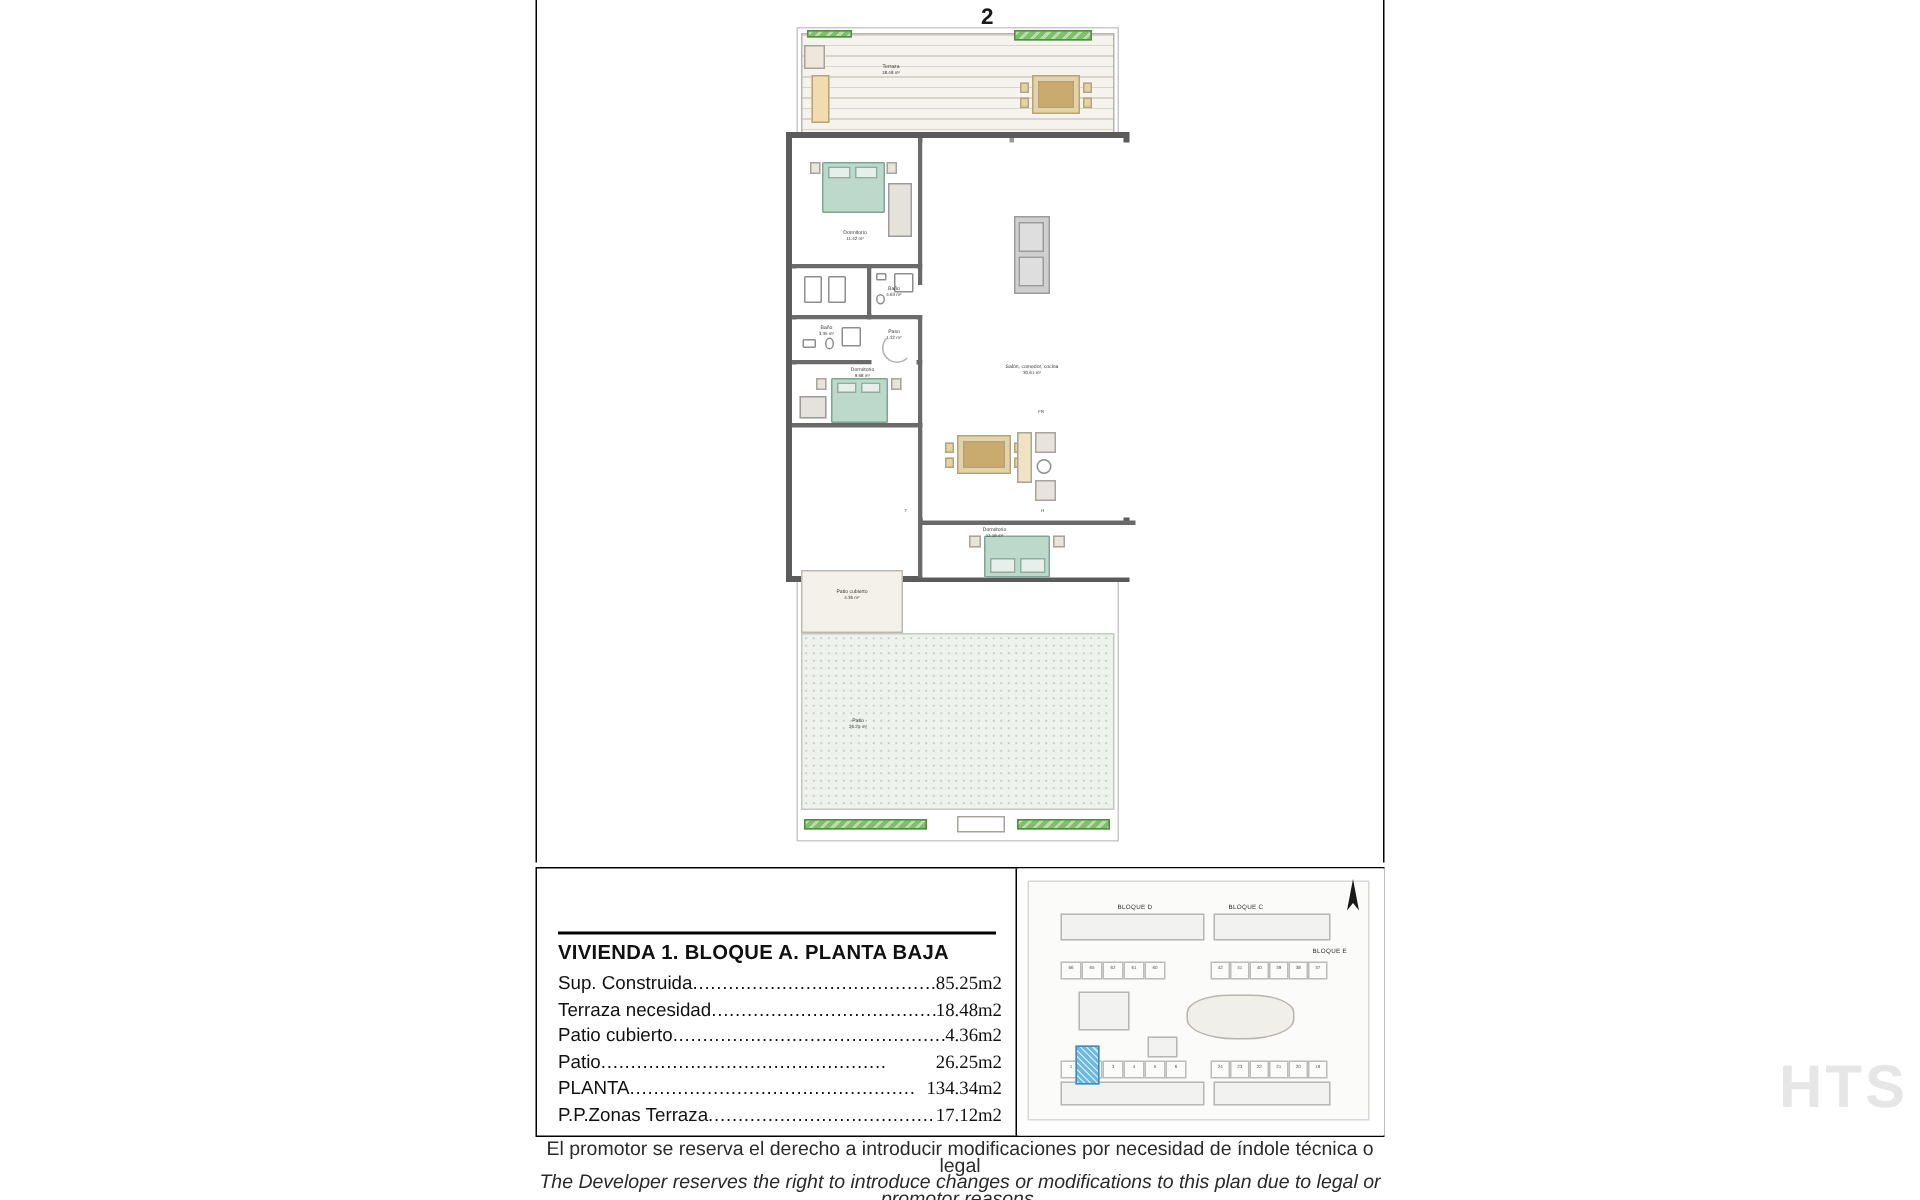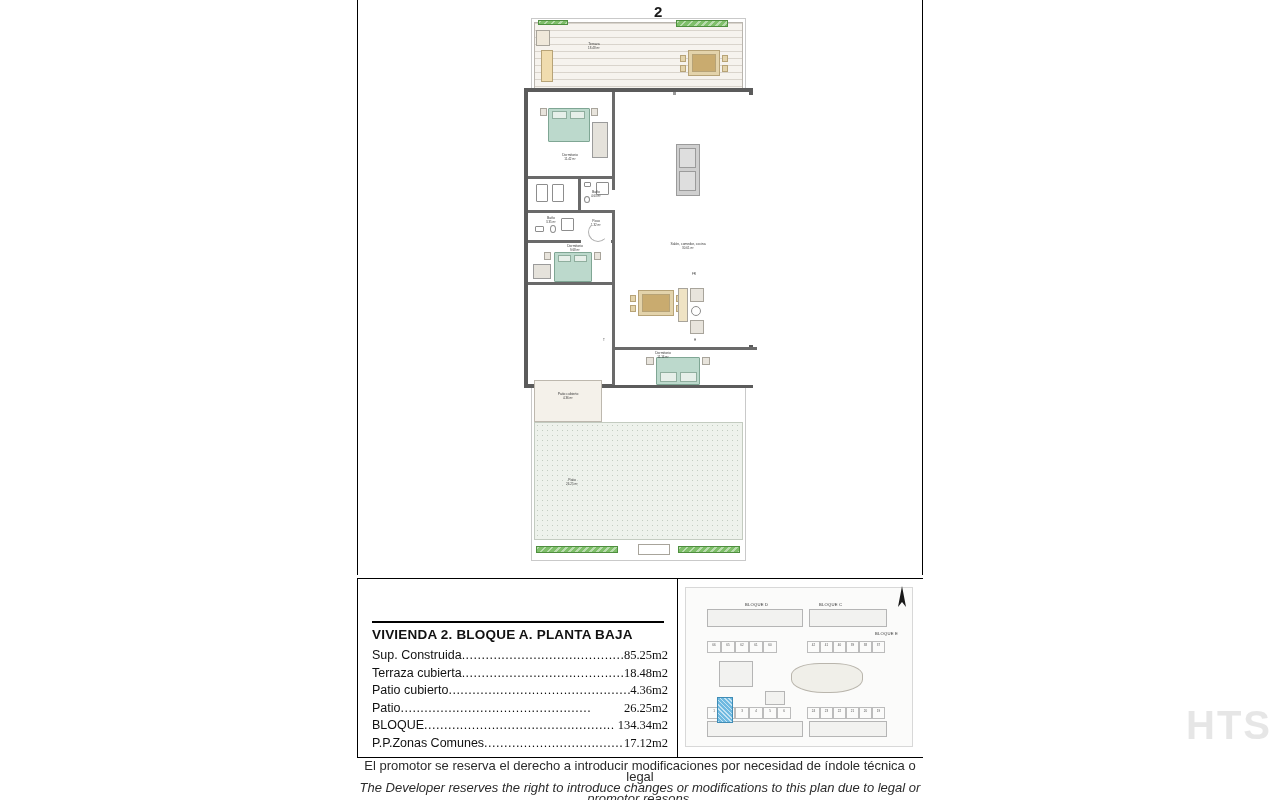--- a/index.html
+++ b/index.html
@@ -512,56 +512,56 @@
     <div class="hedge" style="left:178px; top:546px; width:82px; height:7px;"></div>
     <div class="hedge" style="left:320px; top:546px; width:62px; height:7px;"></div>
     <div class="furn" style="left:280px; top:544px; width:32px; height:11px; background:#ffffff;"></div>
 
   </div>
 
   <div class="info-band">
 
     <div class="info-left">
       <div class="rule"></div>
-      <div class="title-main">VIVIENDA 2. BLOQUE A. PLANTA BAJA</div>
+      <div class="title-main">VIVIENDA 1. BLOQUE A. PLANTA BAJA</div>
 
       <div class="spec-list">
 
         <div class="spec-row">
           <span class="spec-label">Sup. Construida</span>
           <span class="spec-dots">................................................</span>
           <span class="spec-val">85.25m2</span>
         </div>
 
         <div class="spec-row">
-          <span class="spec-label">Terraza cubierta</span>
+          <span class="spec-label">Terraza necesidad</span>
           <span class="spec-dots">................................................</span>
           <span class="spec-val">18.48m2</span>
         </div>
 
         <div class="spec-row">
           <span class="spec-label">Patio cubierto</span>
           <span class="spec-dots">................................................</span>
           <span class="spec-val">4.36m2</span>
         </div>
 
         <div class="spec-row">
           <span class="spec-label">Patio</span>
           <span class="spec-dots">................................................</span>
           <span class="spec-val">26.25m2</span>
         </div>
 
         <div class="spec-row">
-          <span class="spec-label">BLOQUE</span>
+          <span class="spec-label">PLANTA</span>
           <span class="spec-dots">................................................</span>
           <span class="spec-val">134.34m2</span>
         </div>
 
         <div class="spec-row">
-          <span class="spec-label">P.P.Zonas Comunes</span>
+          <span class="spec-label">P.P.Zonas Terraza</span>
           <span class="spec-dots">................................................</span>
           <span class="spec-val">17.12m2</span>
         </div>
 
       </div>
     </div>
 
     <div class="site-plan">
       <div class="site-bg"></div>
 

